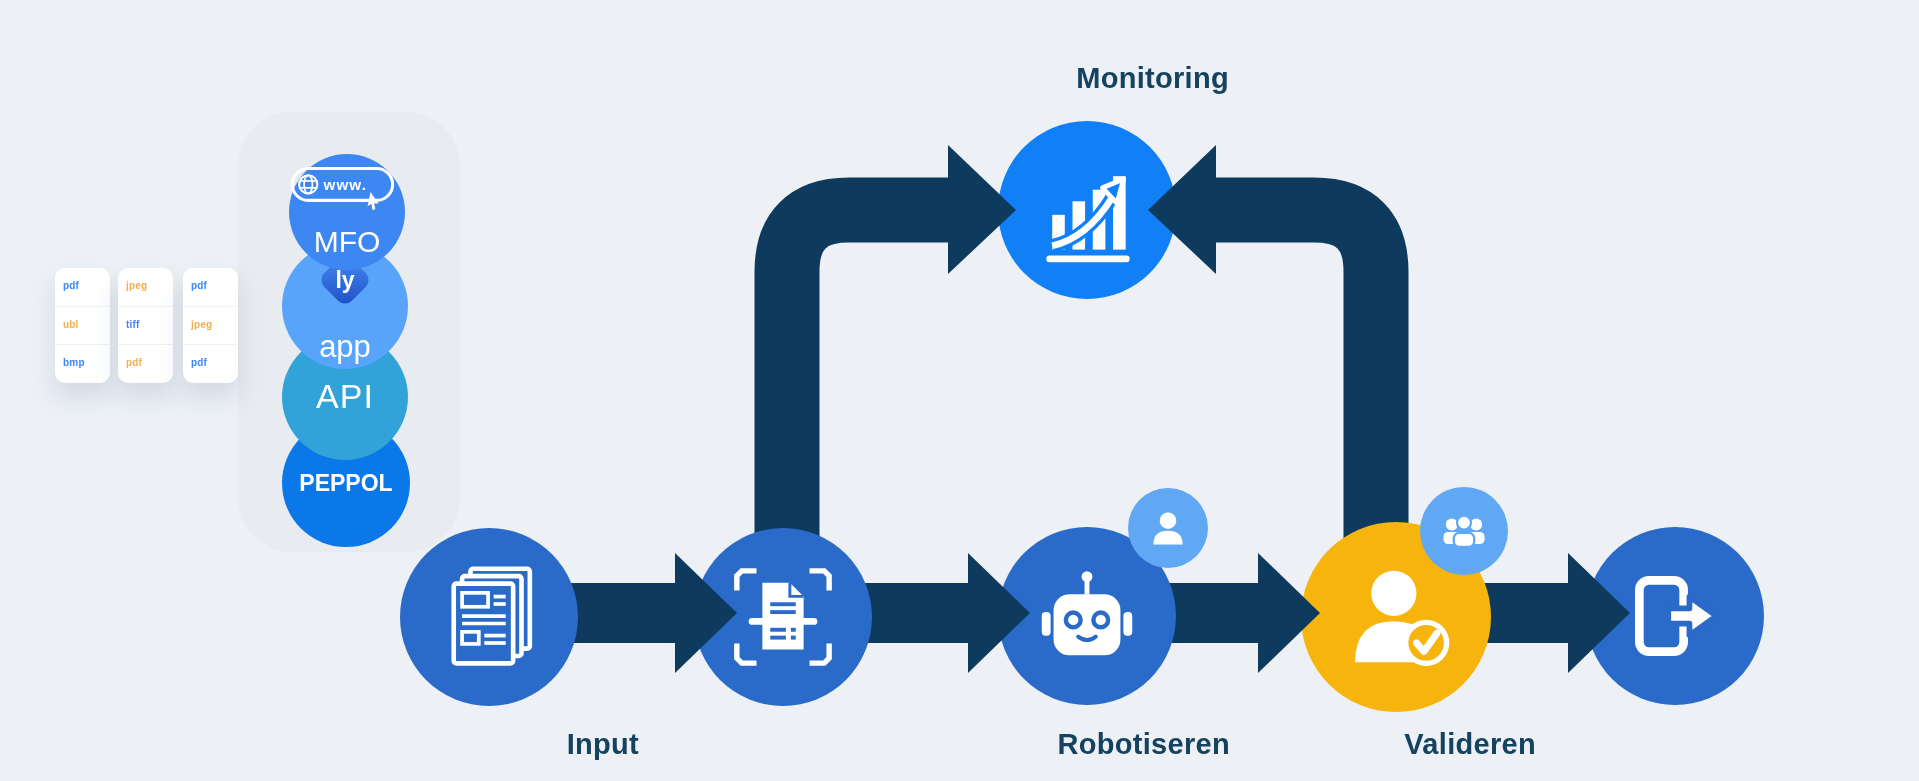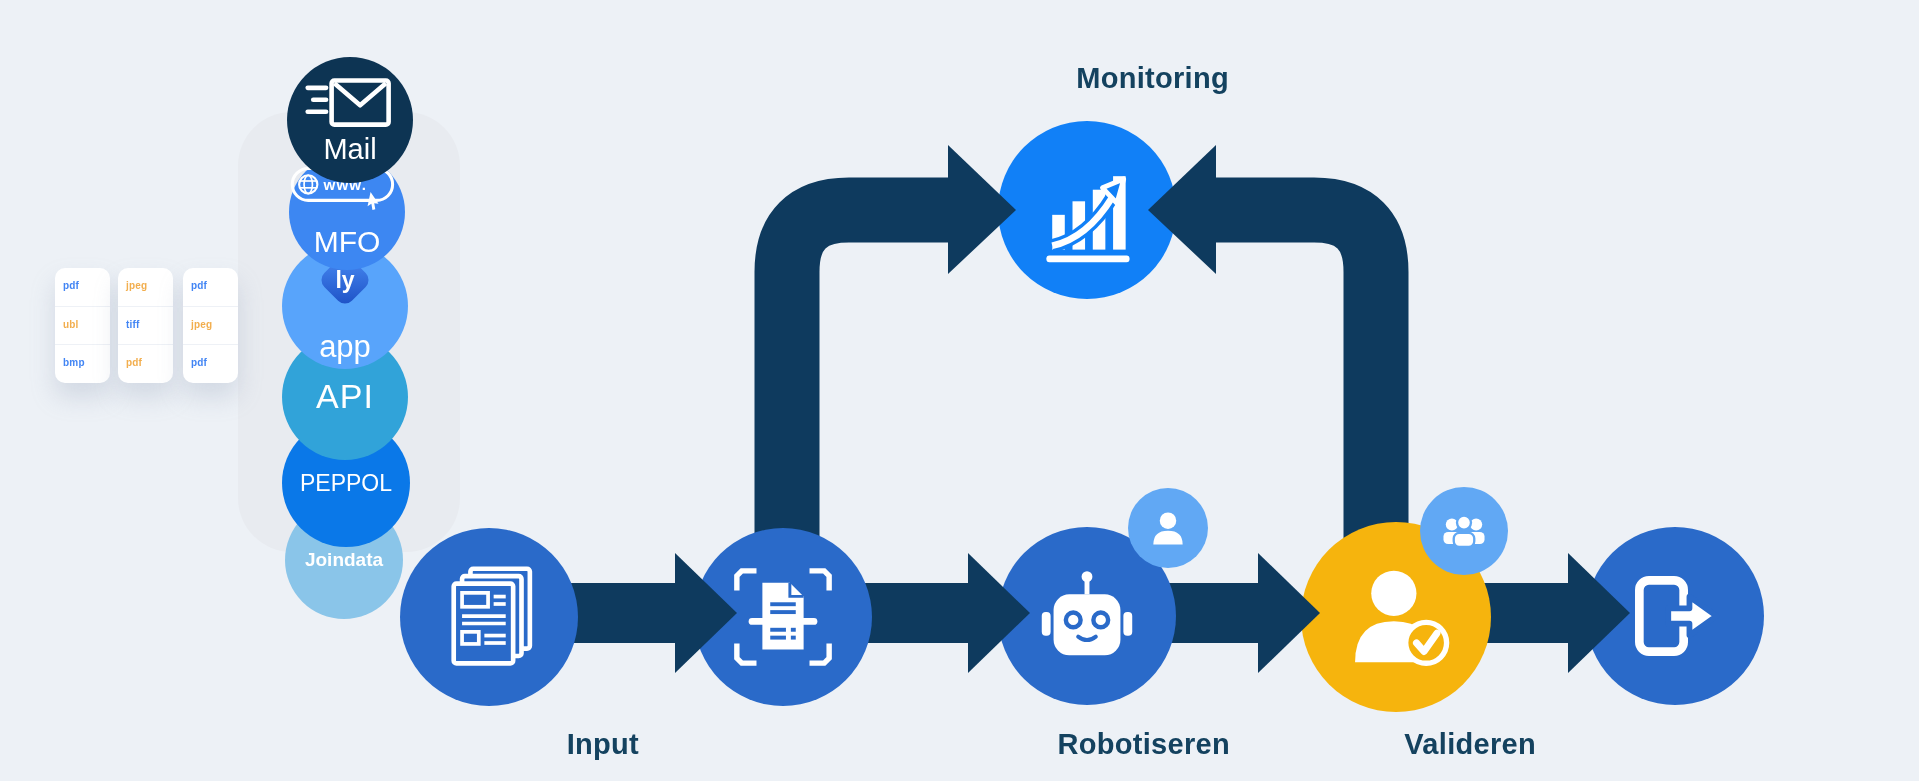--- a/index.html
+++ b/index.html
@@ -62,25 +62,22 @@
 
   <svg class="loop-svg">
     <path class="navy-s" d="M 787 585 L 787 272 Q 787 210 849 210 L 950 210" stroke-width="65" fill="none"></path>
     <path class="navy-s" d="M 1376 570 L 1376 272 Q 1376 210 1314 210 L 1214 210" stroke-width="65" fill="none"></path>
     <rect class="navy-f" x="500" y="583" width="177" height="60"></rect>
     <rect class="navy-f" x="800" y="583" width="170" height="60"></rect>
     <rect class="navy-f" x="1100" y="583" width="160" height="60"></rect>
     <rect class="navy-f" x="1410" y="583" width="160" height="60"></rect>
   </svg>
 
-  <div class="circle" style="left:285px;top:501px;width:118px;height:118px;background:var(--blue_joindata,#8ac5e9)">
-    <div class="ch-label" style="font-size:19px;font-weight:bold">Joindata</div>
-  </div>
   <div class="circle" style="left:282px;top:419px;width:128px;height:128px;background:var(--blue_peppol,#0a78e8)">
-    <div class="ch-label" style="font-size:23px;font-weight:normal">PEPPOL</div>
+    <div class="ch-label" style="font-size:23px;font-weight:bold">PEPPOL</div>
   </div>
   <div class="circle" style="left:282px;top:334px;width:126px;height:126px;background:var(--blue_api,#31a3d9)">
     <div class="ch-label" style="font-size:34px;font-weight:500;letter-spacing:1px">API</div>
   </div>
   <div class="circle" style="left:282px;top:243px;width:126px;height:126px;background:var(--blue_app,#58a4fb)">
     <svg width="62" height="62" viewBox="0 0 70 70">
       <defs>
         <linearGradient id="lygrad" x1="0" y1="0" x2="1" y2="1">
           <stop offset="0" stop-color="#4a8df5"></stop>
             <stop offset="1" stop-color="#1c4fc4"></stop>
@@ -97,30 +94,20 @@
       <circle class="ws" cx="24" cy="24" r="12" stroke-width="2.8"></circle>
       <ellipse class="ws" cx="24" cy="24" rx="5.5" ry="12" stroke-width="2.2"></ellipse>
       <line class="ws" x1="13" y1="19.5" x2="35" y2="19.5" stroke-width="2.2"></line>
       <line class="ws" x1="13" y1="28.5" x2="35" y2="28.5" stroke-width="2.2"></line>
       <text x="44" y="31.5" font-size="20" font-weight="bold" letter-spacing="1.5" fill="#fff" font-family="Liberation Sans,sans-serif">www.</text>
       <g transform="translate(106,34) rotate(12)">
         <polygon class="w" points="0,0 0,19 4.3,15 7.3,22.5 10.8,21 7.8,13.5 13.5,13"></polygon>
       </g>
     </svg>
     <div class="ch-label" style="font-size:30px;margin-top:11px">MFO</div>
-  </div>
-  <div class="circle" style="left:287px;top:57px;width:126px;height:126px;background:var(--navy_dark,#0d3453)">
-    <svg width="92" height="57" viewBox="0 0 100 62">
-      <rect class="ws" x="30" y="6" width="62" height="48" rx="3" stroke-width="5"></rect>
-      <path class="ws" d="M 33 9 L 61 33 L 89 9" stroke-width="5" stroke-linejoin="round"></path>
-      <line class="ws" x1="4" y1="14" x2="24" y2="14" stroke-width="5" stroke-linecap="round"></line>
-      <line class="ws" x1="10" y1="27" x2="24" y2="27" stroke-width="5" stroke-linecap="round"></line>
-      <line class="ws" x1="4" y1="40" x2="24" y2="40" stroke-width="5" stroke-linecap="round"></line>
-    </svg>
-    <div class="ch-label" style="font-size:29px;margin-top:2px">Mail</div>
   </div>
 
   <div class="circle" style="left:400px;top:528px;width:178px;height:178px;background:var(--blue_main,#2a6ac9)">
     <svg width="96" height="104" viewBox="0 0 100 112">
       <rect x="30" y="4" width="64" height="86" rx="3" fill="var(--blue_main,#2a6ac9)" stroke="#fff" stroke-width="5"></rect>
       <rect x="21" y="12" width="64" height="86" rx="3" fill="var(--blue_main,#2a6ac9)" stroke="#fff" stroke-width="5"></rect>
       <rect x="12" y="20" width="64" height="86" rx="3" fill="var(--blue_main,#2a6ac9)" stroke="#fff" stroke-width="5"></rect>
       <rect class="ws" x="21" y="30" width="28" height="15" stroke-width="4"></rect>
       <line class="ws" x1="55" y1="34" x2="68" y2="34" stroke-width="4"></line>
       <line class="ws" x1="55" y1="42" x2="68" y2="42" stroke-width="4"></line>

